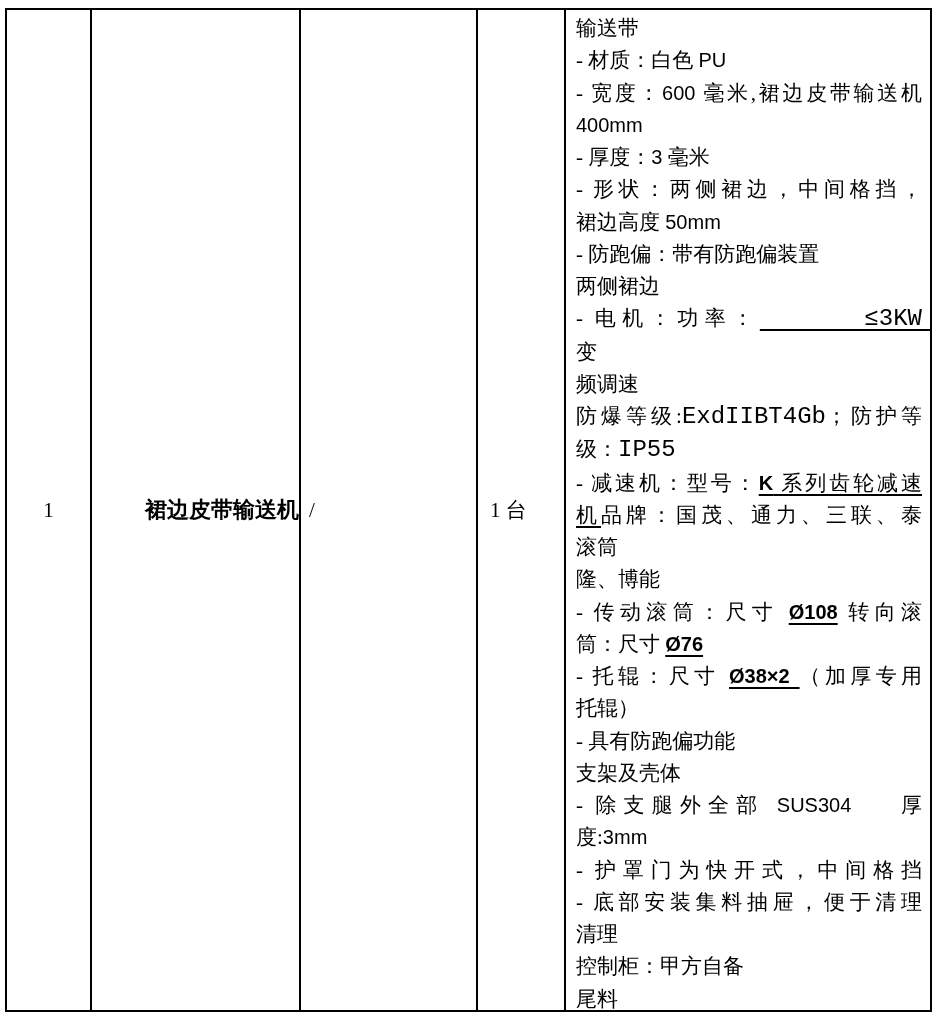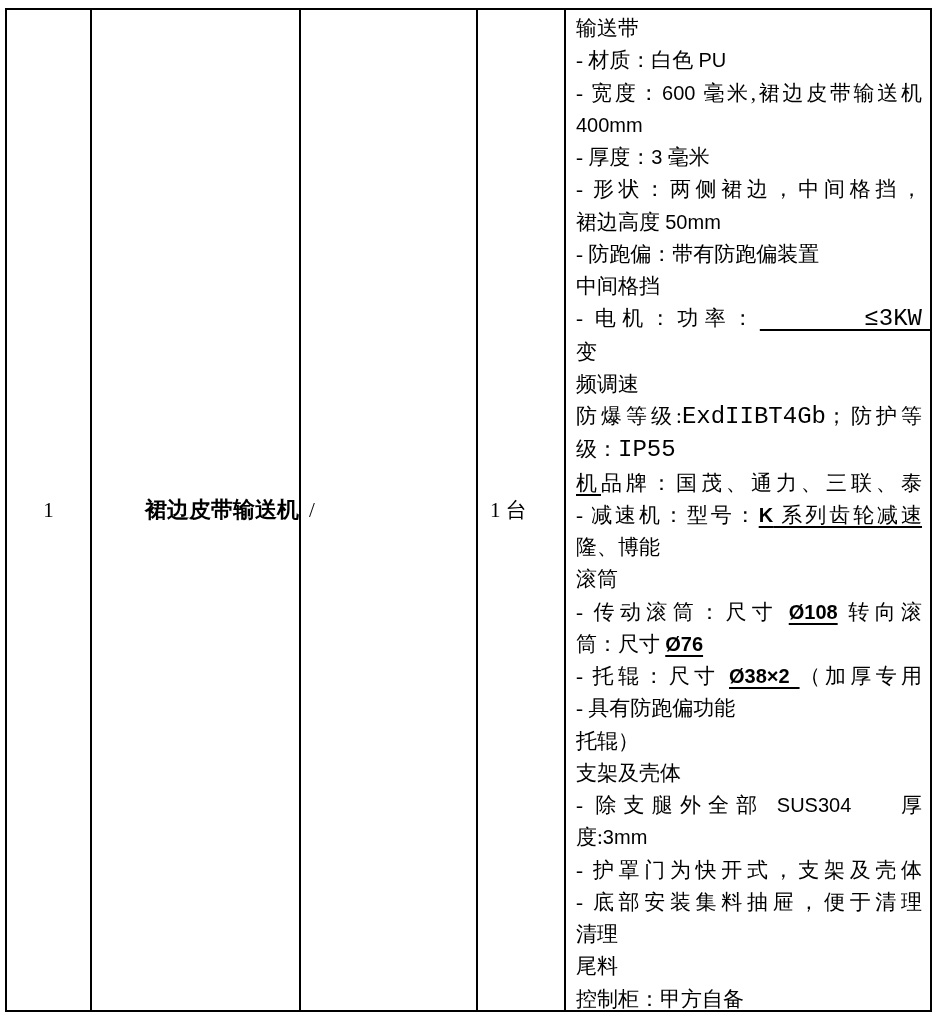--- a/index.html
+++ b/index.html
@@ -46,36 +46,36 @@
   </div>
   <div class="cell c-spec">
       <div class="line"><span>输送带</span></div>
       <div class="line"><span>- 材质：白色 </span><span class="f-sans">PU</span></div>
       <div class="line j"><span>- 宽度：</span><span class="f-sans">600</span><span> 毫米,裙边皮带输送机</span></div>
       <div class="line"><span class="f-sans">400mm</span></div>
       <div class="line"><span>- 厚度：</span><span class="f-sans">3</span><span> 毫米</span></div>
       <div class="line j"><span>- 形状：两侧裙边，中间格挡，</span></div>
       <div class="line"><span>裙边高度 </span><span class="f-sans">50mm</span></div>
       <div class="line"><span>- 防跑偏：带有防跑偏装置</span></div>
-      <div class="line"><span>中间格挡</span></div>
+      <div class="line"><span>两侧裙边</span></div>
       <div class="line j"><span>- 电机：功率：</span><span class="u f-mono">     ≤3KW     </span><span> 变</span></div>
       <div class="line"><span>频调速</span></div>
       <div class="line j"><span>防爆等级:</span><span class="f-mono">ExdIIBT4Gb</span><span>；防护等</span></div>
       <div class="line"><span>级：</span><span class="f-mono">IP55</span></div>
+      <div class="line j"><span>- 减速机：型号：</span><span class="u b f-sans">K</span><span class="u"> 系列齿轮减速</span></div>
       <div class="line j"><span class="u">机</span><span>品牌：国茂、通力、三联、泰</span></div>
-      <div class="line j"><span>- 减速机：型号：</span><span class="u b f-sans">K</span><span class="u"> 系列齿轮减速</span></div>
+      <div class="line"><span>滚筒</span></div>
       <div class="line"><span>隆、博能</span></div>
-      <div class="line"><span>滚筒</span></div>
       <div class="line j"><span>- 传动滚筒：尺寸 </span><span class="u b f-sans">Ø108</span><span> 转向滚</span></div>
       <div class="line"><span>筒：尺寸 </span><span class="u b f-sans">Ø76</span></div>
       <div class="line j"><span>- 托辊：尺寸 </span><span class="u b f-sans">Ø38×2 </span><span>（加厚专用</span></div>
+      <div class="line"><span>托辊）</span></div>
       <div class="line"><span>- 具有防跑偏功能</span></div>
-      <div class="line"><span>托辊）</span></div>
       <div class="line"><span>支架及壳体</span></div>
       <div class="line j"><span>- 除支腿外全部 </span><span class="f-sans">SUS304</span><span>    厚</span></div>
       <div class="line"><span>度:</span><span class="f-sans">3mm</span></div>
-      <div class="line j"><span>- 护罩门为快开式，支架及壳体</span></div>
+      <div class="line j"><span>- 护罩门为快开式，中间格挡</span></div>
       <div class="line j"><span>- 底部安装集料抽屉，便于清理</span></div>
       <div class="line"><span>清理</span></div>
+      <div class="line"><span>控制柜：甲方自备</span></div>
       <div class="line"><span>尾料</span></div>
-      <div class="line"><span>控制柜：甲方自备</span></div>
     </div>
 </div>
 
 </body></html>

